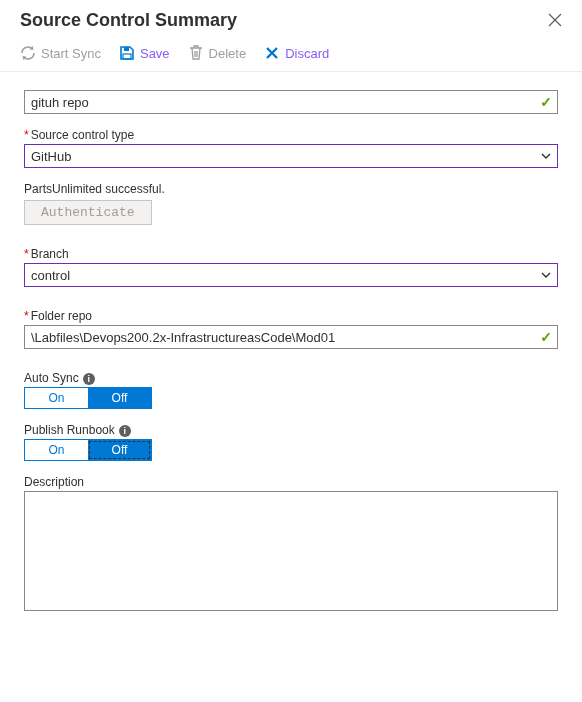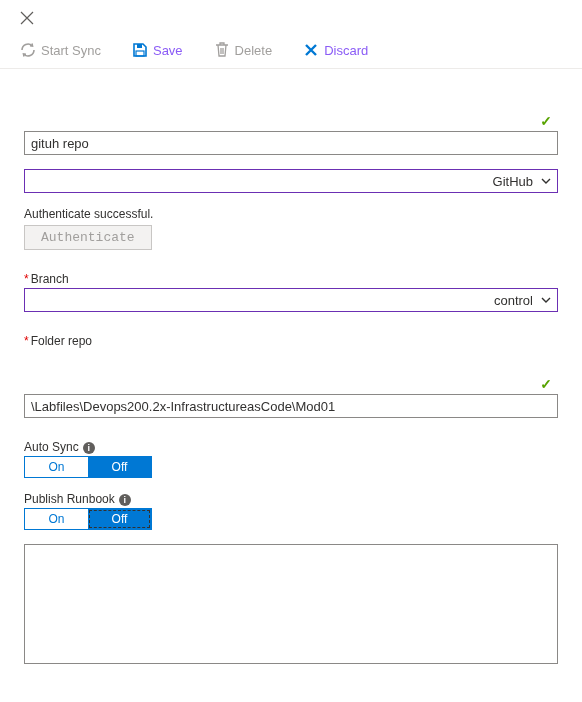--- a/index.html
+++ b/index.html
@@ -26,21 +26,21 @@
   .close-x {
     font-size: 18px;
     font-weight: 300;
     color: #605e5c;
     cursor: pointer;
     line-height: 1;
   }
   .toolbar {
     display: flex;
     align-items: flex-end;
-    gap: 31px;
+    gap: 18px;
     padding: 6px 28px 10px 20px;
     border-bottom: 1px solid #edebe9;
   }
   .tbtn {
     display: flex;
     align-items: center;
     gap: 5px;
     font-size: 13px;
     cursor: pointer;
     color: #8b5cf6;
@@ -78,33 +78,31 @@
   }
   .txt {
     width: 100%;
     border: 1px solid #8a8886;
     padding: 4px 24px 4px 6px;
     font-size: 13px;
     font-family: inherit;
     background: #fff;
     color: #323130;
     height: 24px;
-    margin-top: 44px;
   }
   .check-valid {
     position: absolute;
     right: 6px;
     color: #57a300;
     font-size: 14px;
     font-weight: bold;
     pointer-events: none;
   }
   .select-wrap {
     position: relative;
-    text-align: right;
   }
   .sel {
     width: 100%;
     border: 1px solid #6b2fb3;
     padding: 4px 24px 4px 6px;
     font-size: 13px;
     font-family: inherit;
     background: #fff;
     color: #323130;
     height: 24px;
@@ -164,20 +162,21 @@
     resize: none;
     font-family: inherit;
     font-size: 13px;
     padding: 4px 6px;
   }
 </style>
 </head>
 <body>
 
 <div class="header">
+  <div class="title">Source Control Summary</div>
   <div class="close-x">
     <svg width="14" height="14" viewBox="0 0 14 14">
         <path d="M1 1 L13 13 M13 1 L1 13" stroke="#605e5c" stroke-width="1.2" fill="none"></path>
       </svg>
   </div>
 </div>
 
 <div class="toolbar">
   <div class="tbtn disabled">
     <span class="ic">
@@ -219,32 +218,33 @@
 <div class="content">
 
   <div class="field">
     <div class="input-wrap">
       <input class="txt" type="text" value="gituh repo" style="">
       <span class="check-valid">✓</span>
     </div>
   </div>
 
   <div class="field">
+    <div class="flabel"><span class="req">*</span><span>Source control type</span></div>
     <div class="select-wrap">
       <div class="sel"><span>GitHub</span></div>
       <span class="chev">
           <svg width="12" height="12" viewBox="0 0 12 12">
             <path d="M2 4l4 4 4-4" stroke="#323130" stroke-width="1.4" fill="none"></path>
           </svg>
         </span>
     </div>
   </div>
 
   <div class="field gap-lg">
-    <div class="auth-text">Authenticate successful.</div>
+    <div class="auth-text">PartsUnlimited successful.</div>
     <button class="auth-btn" disabled=""><span>Authenticate</span></button>
   </div>
 
 
   <div class="field gap-lg">
     <div class="flabel"><span class="req">*</span><span>Branch</span></div>
     <div class="select-wrap">
       <div class="sel"><span>control</span></div>
       <span class="chev">
           <svg width="12" height="12" viewBox="0 0 12 12">
@@ -280,16 +280,17 @@
       <div class="opt off">
           <span>On</span>
         </div>
       <div class="opt on">
           <span>Off</span>
         </div>
     </div>
   </div>
 
   <div class="field">
+    <div class="flabel">Description</div>
     <textarea class="desc-area" style=""></textarea>
   </div>
 
 </div>
 
 </body></html>

